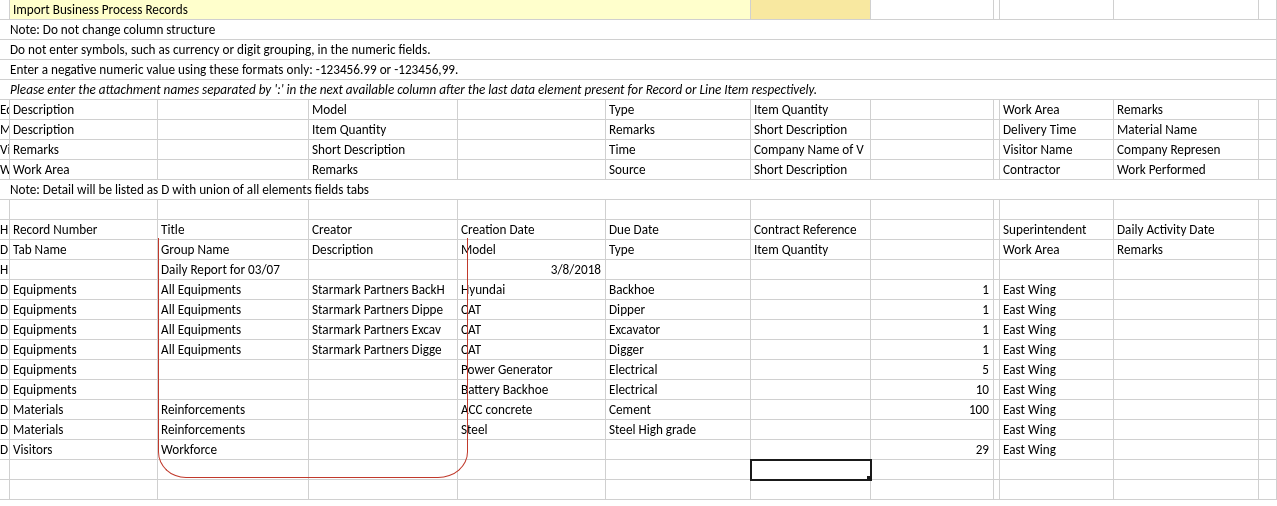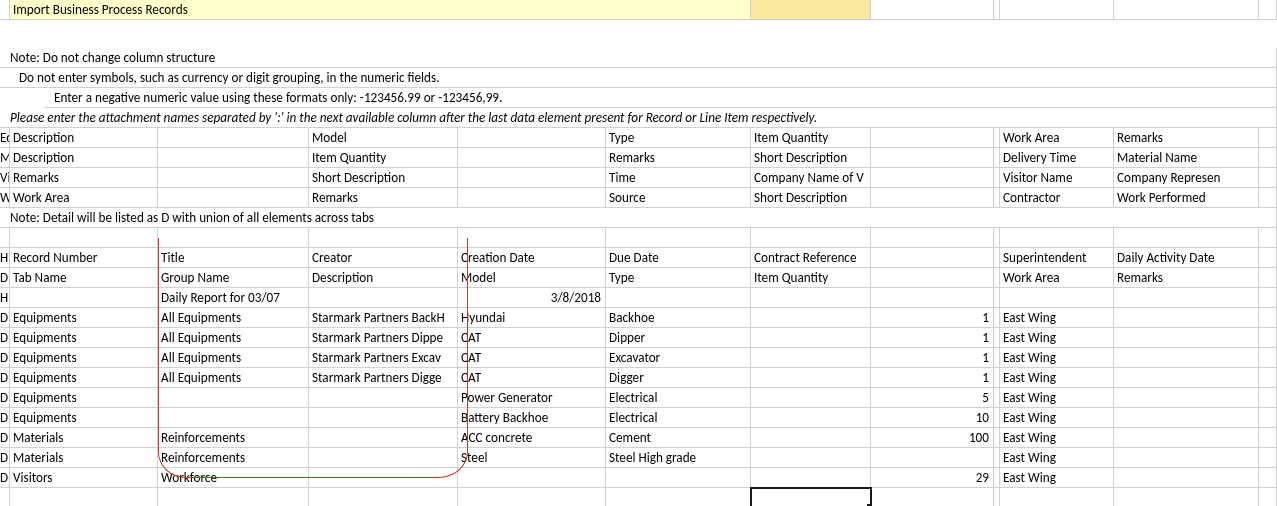--- a/index.html
+++ b/index.html
@@ -71,23 +71,23 @@
 
   <div class="cell stub"></div>
   <div class="cell spill" style="grid-column:2 / span 5; background:#ffffcc;">Import Business Process Records</div>
   <div class="cell active-top"></div>
   <div class="cell"></div>
   <div class="cell stub"></div>
   <div class="cell"></div>
   <div class="cell"></div>
   <div class="cell"></div>
 
-  <div class="full" style="grid-column:1 / span 12; padding-left:10px;margin-top:28px;">Note: Do not change column structure</div>
-  <div class="full" style="grid-column:1 / span 12; padding-left:19px;">Do not enter symbols, such as currency or digit grouping, in the numeric fields.</div>
-  <div class="full" style="grid-column:1 / span 12; padding-left:10px;margin-left:44px;">Enter a negative numeric value using these formats only: -123456.99 or -123456,99.</div>
+  <div class="full" style="grid-column:1 / span 12; padding-left:10px;">Note: Do not change column structure</div>
+  <div class="full" style="grid-column:1 / span 12; padding-left:10px;">Do not enter symbols, such as currency or digit grouping, in the numeric fields.</div>
+  <div class="full" style="grid-column:1 / span 12; padding-left:10px;">Enter a negative numeric value using these formats only: -123456.99 or -123456,99.</div>
   <div class="full" style="grid-column:1 / span 12; padding-left:10px;font-style:italic;">Please enter the attachment names separated by ':' in the next available column after the last data element present for Record or Line Item respectively.</div>
 
   <div class="cell stub">Equipment</div>
       <div class="cell">Description</div>
       <div class="cell"></div>
       <div class="cell">Model</div>
       <div class="cell"></div>
       <div class="cell">Type</div>
       <div class="cell spill">Item Quantity</div>
       <div class="cell"></div>
@@ -125,21 +125,21 @@
       <div class="cell">Remarks</div>
       <div class="cell"></div>
       <div class="cell">Source</div>
       <div class="cell spill">Short Description</div>
       <div class="cell"></div>
       <div class="cell stub"></div>
       <div class="cell">Contractor</div>
       <div class="cell spill">Work Performed</div>
       <div class="cell"></div>
 
-  <div class="full" style="grid-column:1 / span 12; padding-left:10px;">Note: Detail will be listed as D with union of all elements across tabs</div>
+  <div class="full" style="grid-column:1 / span 12; padding-left:10px;">Note: Detail will be listed as D with union of all elements fields tabs</div>
 
   <div class="cell stub"></div>
   <div class="cell"></div>
   <div class="cell"></div>
   <div class="cell"></div>
   <div class="cell"></div>
   <div class="cell"></div>
   <div class="cell"></div>
   <div class="cell"></div>
   <div class="cell stub"></div>

